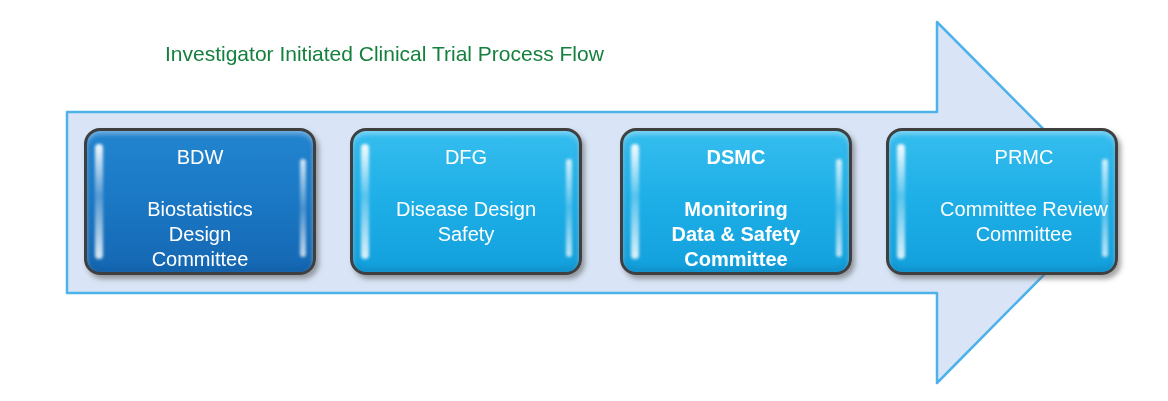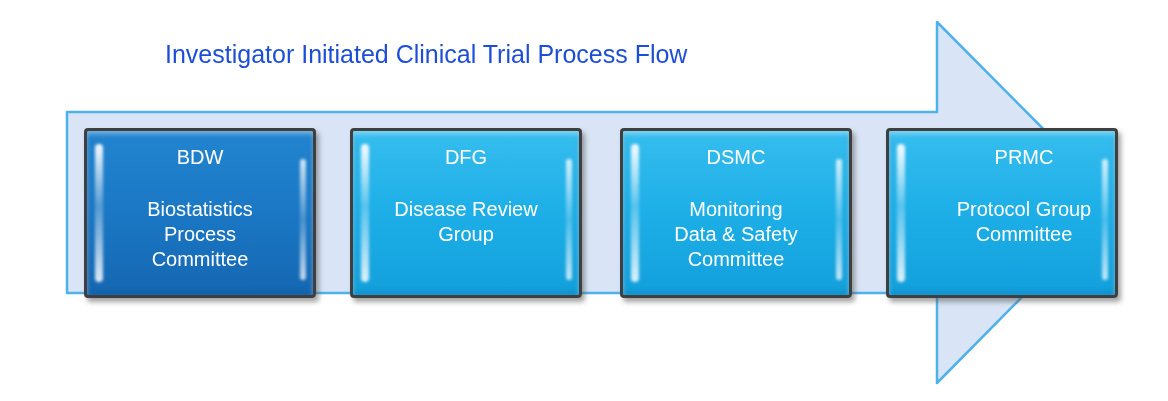--- a/index.html
+++ b/index.html
@@ -13,47 +13,47 @@
   }
   .arrow-svg {
     position: absolute;
     left: 0; top: 0;
     z-index: 1;
   }
   .title {
     position: absolute;
     left: 165px;
     top: 40px;
-    font-size: 25px;
+    font-size: 21px;
     line-height: 28px;
-    color: #1d4ed8;
+    color: #15803d;
     white-space: nowrap;
     z-index: 3;
   }
   .stage {
     position: absolute;
     top: 128px;
     width: 232px;
-    height: 170px;
+    height: 147px;
     box-sizing: border-box;
     border: 3px solid #3f3f3f;
-    border-radius: 4px;
+    border-radius: 16px;
     text-align: center;
     color: #ffffff;
     padding-top: 14px;
     z-index: 2;
     box-shadow: 3px 4px 5px rgba(90,90,90,0.55),
                 inset 0 3px 5px rgba(255,255,255,0.40),
                 inset 0 -3px 6px rgba(0,60,120,0.20);
   }
   .stage.dark { background: linear-gradient(180deg, #2284cf 0%, #1b79c6 45%, #1567b2 100%); }
   .stage.cyan { background: linear-gradient(180deg, #36bdee 0%, #1fb0e8 45%, #12a0dc 100%); }
   .stage-1 { left: 84px; }
   .stage-2 { left: 350px; }
-  .stage-3 { left: 620px; }
+  .stage-3 { left: 620px; font-weight: bold; }
   .stage-4 { left: 886px; padding-left: 44px; }
   .acr {
     font-size: 20px;
     line-height: 24px;
   }
   .desc {
     margin-top: 28px;
     font-size: 20px;
     line-height: 25px;
   }
@@ -82,50 +82,50 @@
   </svg>
 
   <div class="title">Investigator Initiated Clinical Trial Process Flow</div>
 
   <div class="stage dark stage-1">
     <span class="gloss gl"></span>
     <span class="gloss gr"></span>
     <div class="acr">BDW</div>
     <div class="desc">
       <div>Biostatistics</div>
-      <div>Process</div>
+      <div>Design</div>
       <div>Committee</div>
     </div>
   </div>
 
   <div class="stage cyan stage-2">
     <span class="gloss gl"></span>
     <span class="gloss gr"></span>
     <div class="acr">DFG</div>
     <div class="desc">
-      <div>Disease Review</div>
-      <div>Group</div>
+      <div>Disease Design</div>
+      <div>Safety</div>
       <div></div>
     </div>
   </div>
 
   <div class="stage cyan stage-3">
     <span class="gloss gl"></span>
     <span class="gloss gr"></span>
     <div class="acr">DSMC</div>
     <div class="desc">
       <div>Monitoring</div>
       <div>Data &amp; Safety</div>
       <div>Committee</div>
     </div>
   </div>
 
   <div class="stage cyan stage-4">
     <span class="gloss gl"></span>
     <span class="gloss gr"></span>
     <div class="acr">PRMC</div>
     <div class="desc">
-      <div>Protocol Group</div>
+      <div>Committee Review</div>
       <div>Committee</div>
     </div>
   </div>
 
 </div>
 
 </body></html>

